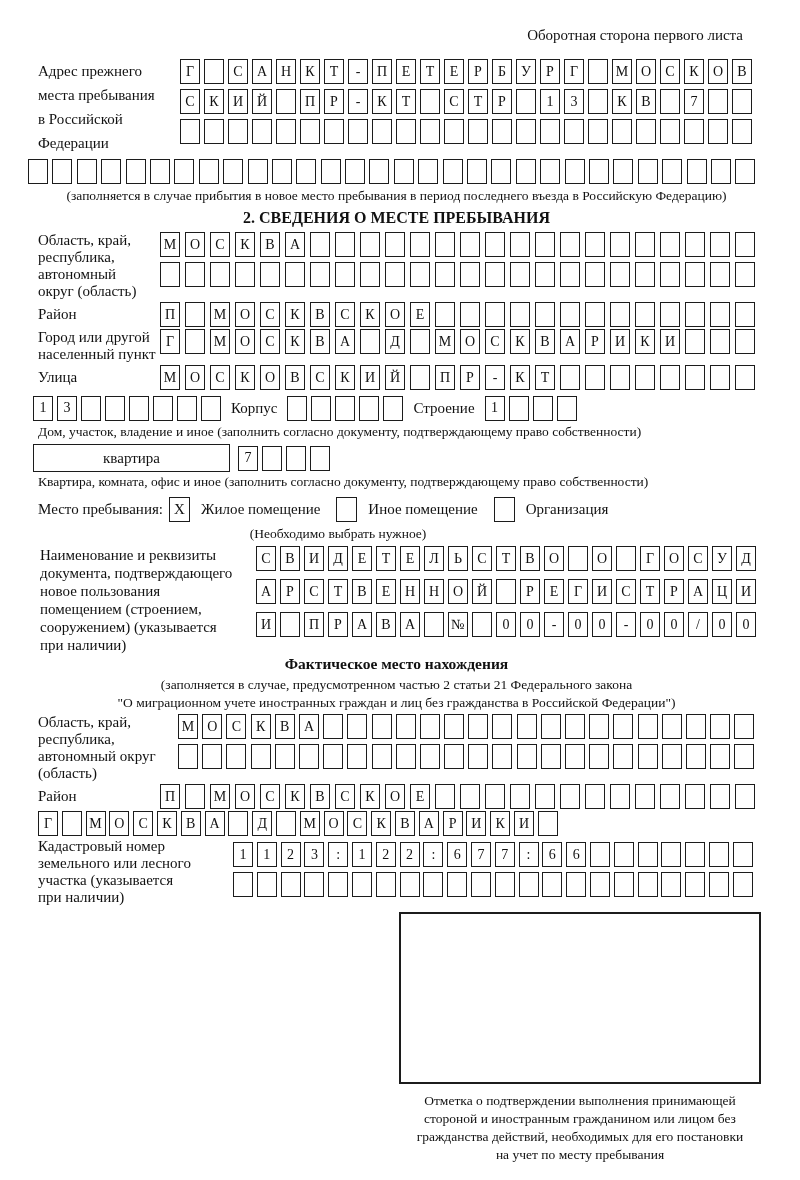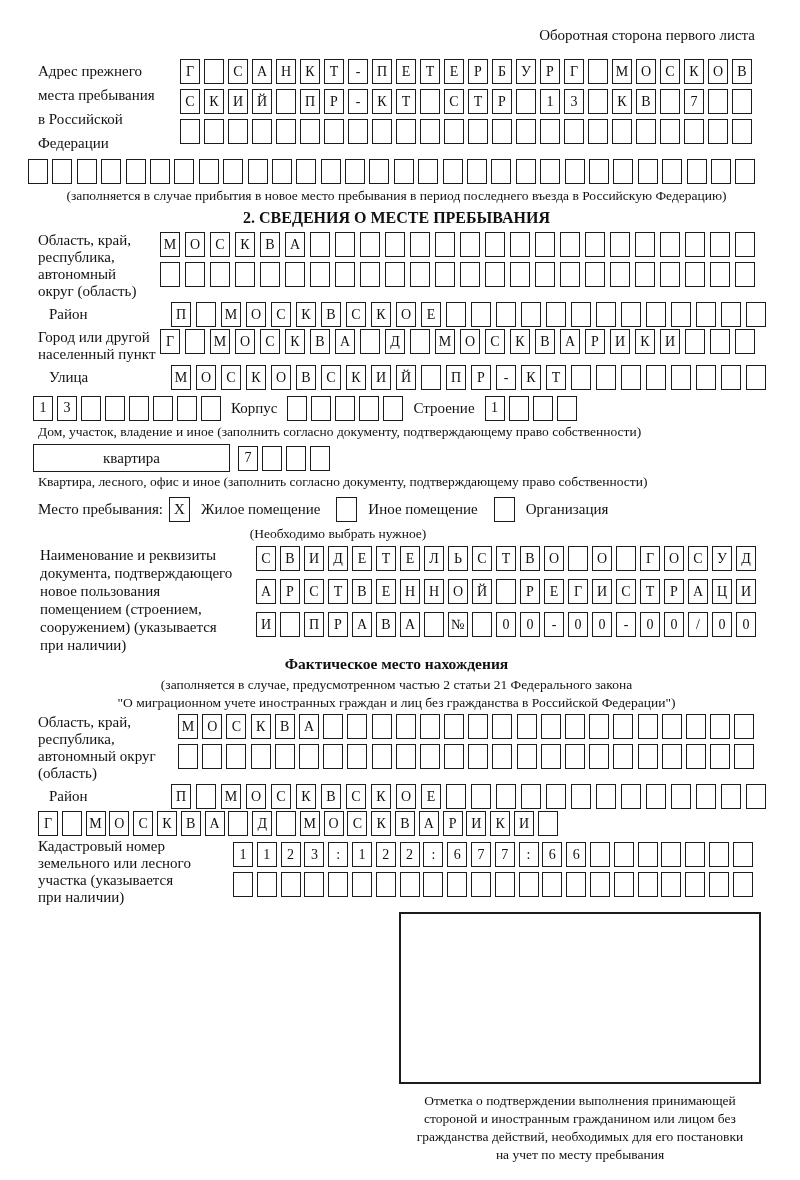--- a/index.html
+++ b/index.html
@@ -1,25 +1,25 @@
 <!DOCTYPE html>
 <html><head>
 <meta charset="utf-8">
 <style>
   html,body{margin:0;padding:0;background:#fff;}
   .page{position:relative;width:800px;height:1180px;background:#fff;color:#111;
         font-family:"Liberation Serif","DejaVu Serif",serif;
         padding:26px 45px 0 38px;box-sizing:border-box;overflow:hidden;}
-  .hdr-note{font-size:15px;text-align:right;margin-right:0;line-height:19px;margin-bottom:14px;}
+  .hdr-note{font-size:15px;text-align:right;margin-right:12px;line-height:19px;margin-bottom:14px;}
   .fblock{display:flex;align-items:flex-start;}
   .flabel{font-size:15px;flex:none;}
   .flabel .ln{display:block;line-height:17px;}
   .flabel.wide .ln{line-height:24px;}
   .flabel.doc .ln{line-height:18px;}
-  .flabel.single{line-height:25px;margin-left:11px;}
+  .flabel.single{line-height:25px;}
   .w142{width:142px;} .w122{width:122px;} .w216{width:216px;padding-left:2px;}
   .w140{width:140px;} .w200{width:200px;} .w195{width:195px;}
   .rows{display:flex;flex-direction:column;gap:5px;flex:none;}
   .rows.g8{gap:8px;}
   .cellrow{display:flex;gap:5px;flex:none;}
   .cellrow.g40{gap:4px;} .cellrow.g42{gap:4.2px;} .cellrow.g44{gap:4.4px;} .cellrow.g38{gap:3.8px;}
   .cell{flex:none;width:20px;height:25px;border:1.6px solid #1c1c1c;box-sizing:border-box;
         display:flex;align-items:center;justify-content:center;font-size:14px;background:#fff;}
   .fullrow{margin-left:-10px;margin-top:4px;}
   .caption{font-size:13.5px;line-height:16px;}
@@ -364,21 +364,21 @@
 
   <div class="houserow mt2">
     <div class="labelbox lb197">квартира</div>
     <div class="cellrow g40">
         <span class="cell">7</span>
         <span class="cell"></span>
         <span class="cell"></span>
         <span class="cell"></span>
       </div>
   </div>
-  <div class="caption mt2">Квартира, лесного, офис и иное (заполнить согласно документу, подтверждающему право собственности)</div>
+  <div class="caption mt2">Квартира, комната, офис и иное (заполнить согласно документу, подтверждающему право собственности)</div>
 
   <div class="stayrow">
     <span class="stay-label">Место пребывания:</span>
     <span class="opt">
       <span class="chk">X</span>
       <span>Жилое помещение</span>
     </span>
     <span class="opt">
       <span class="chk"></span>
       <span>Иное помещение</span>

